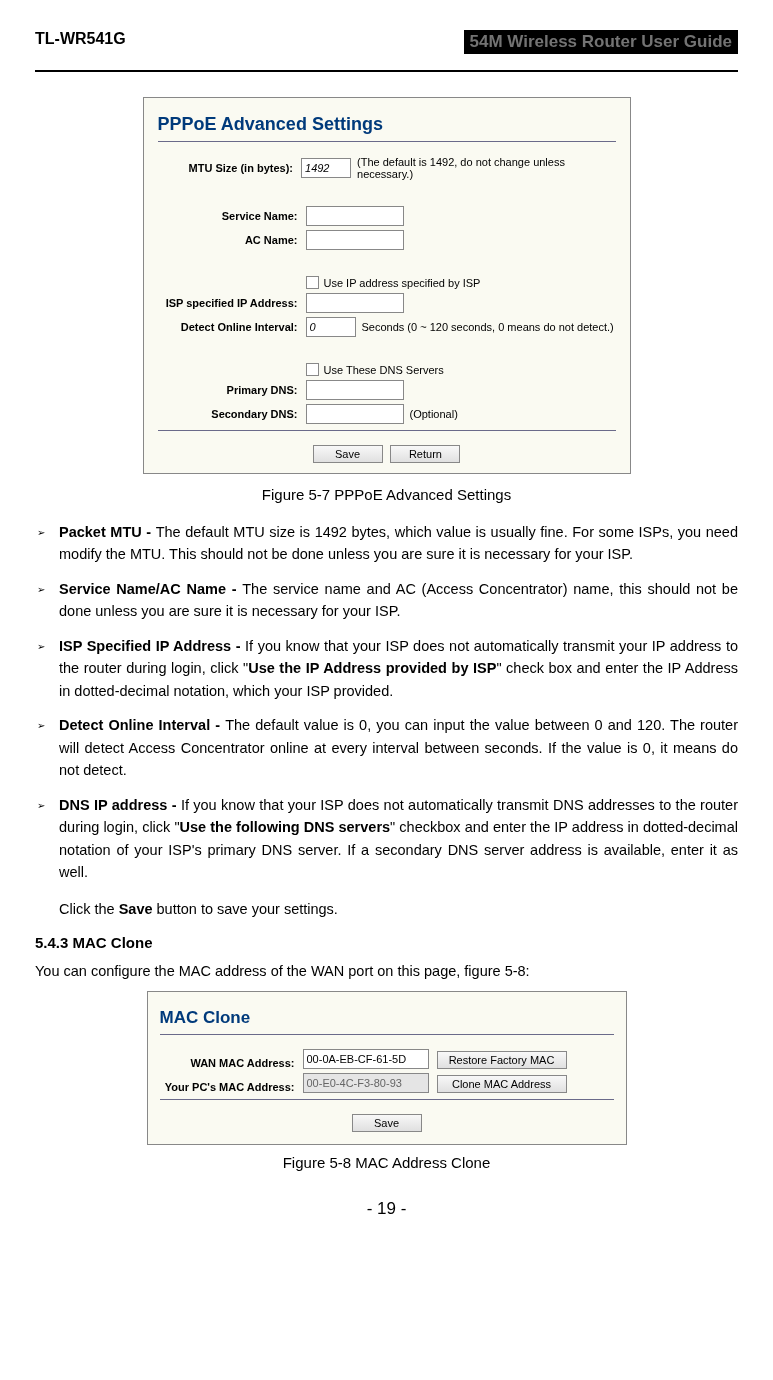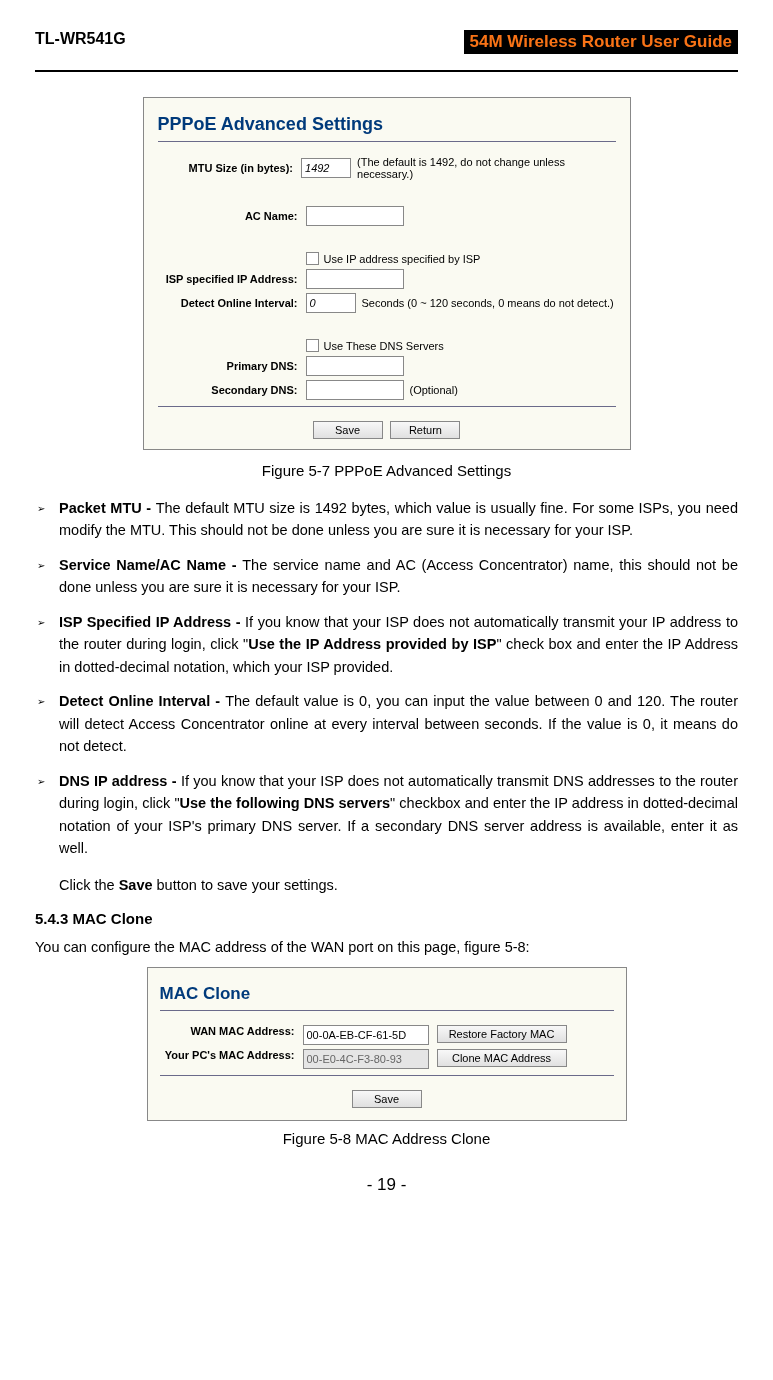--- a/index.html
+++ b/index.html
@@ -21,21 +21,21 @@
       margin-bottom: 25px;
     }
     .header-left {
       font-weight: bold;
       font-size: 16px;
     }
     .header-right {
       font-weight: bold;
       font-size: 17px;
       background: #000;
-      color: #f97316;
+      color: #737373;
       padding: 2px 6px;
       margin-left: 6px;
     }
     .panel {
       border: 1px solid #888;
       background: #fafaf2;
       margin: 0 auto 12px;
       width: 488px;
       box-sizing: border-box;
       padding: 0;
@@ -148,21 +148,21 @@
     .mac-panel {
       border: 1px solid #888;
       background: #fafaf2;
       margin: 0 auto 9px;
       width: 480px;
       box-sizing: border-box;
     }
     .mac-inner { padding: 8px 12px 12px; }
     .mac-row {
       display: flex;
-      align-items: flex-start;
+      align-items: flex-end;
       margin: 4px 0;
       font-size: 11px;
     }
     .mac-label {
       width: 135px;
       text-align: right;
       font-weight: bold;
       padding-right: 8px;
     }
     .mac-input {
@@ -192,20 +192,24 @@
 <div class="panel">
   <div class="panel-inner">
     <div class="panel-title">PPPoE Advanced Settings</div>
     <hr class="panel-hr">
     <div class="panel-row">
       <span class="panel-label">MTU Size (in bytes):</span>
       <input class="panel-input small" value="1492" style="">
       <span class="panel-note">(The default is 1492, do not change unless necessary.)</span>
     </div>
     <div style="height:18px"></div>
+    <div class="panel-row">
+      <span class="panel-label">Service Name:</span>
+      <input class="panel-input med" style="">
+    </div>
     <div class="panel-row">
       <span class="panel-label">AC Name:</span>
       <input class="panel-input med" style="">
     </div>
     <div style="height:18px"></div>
     <div class="panel-row">
       <span class="panel-label"></span>
       <span class="panel-checkbox"></span>
       <span>Use IP address specified by ISP</span>
     </div>

